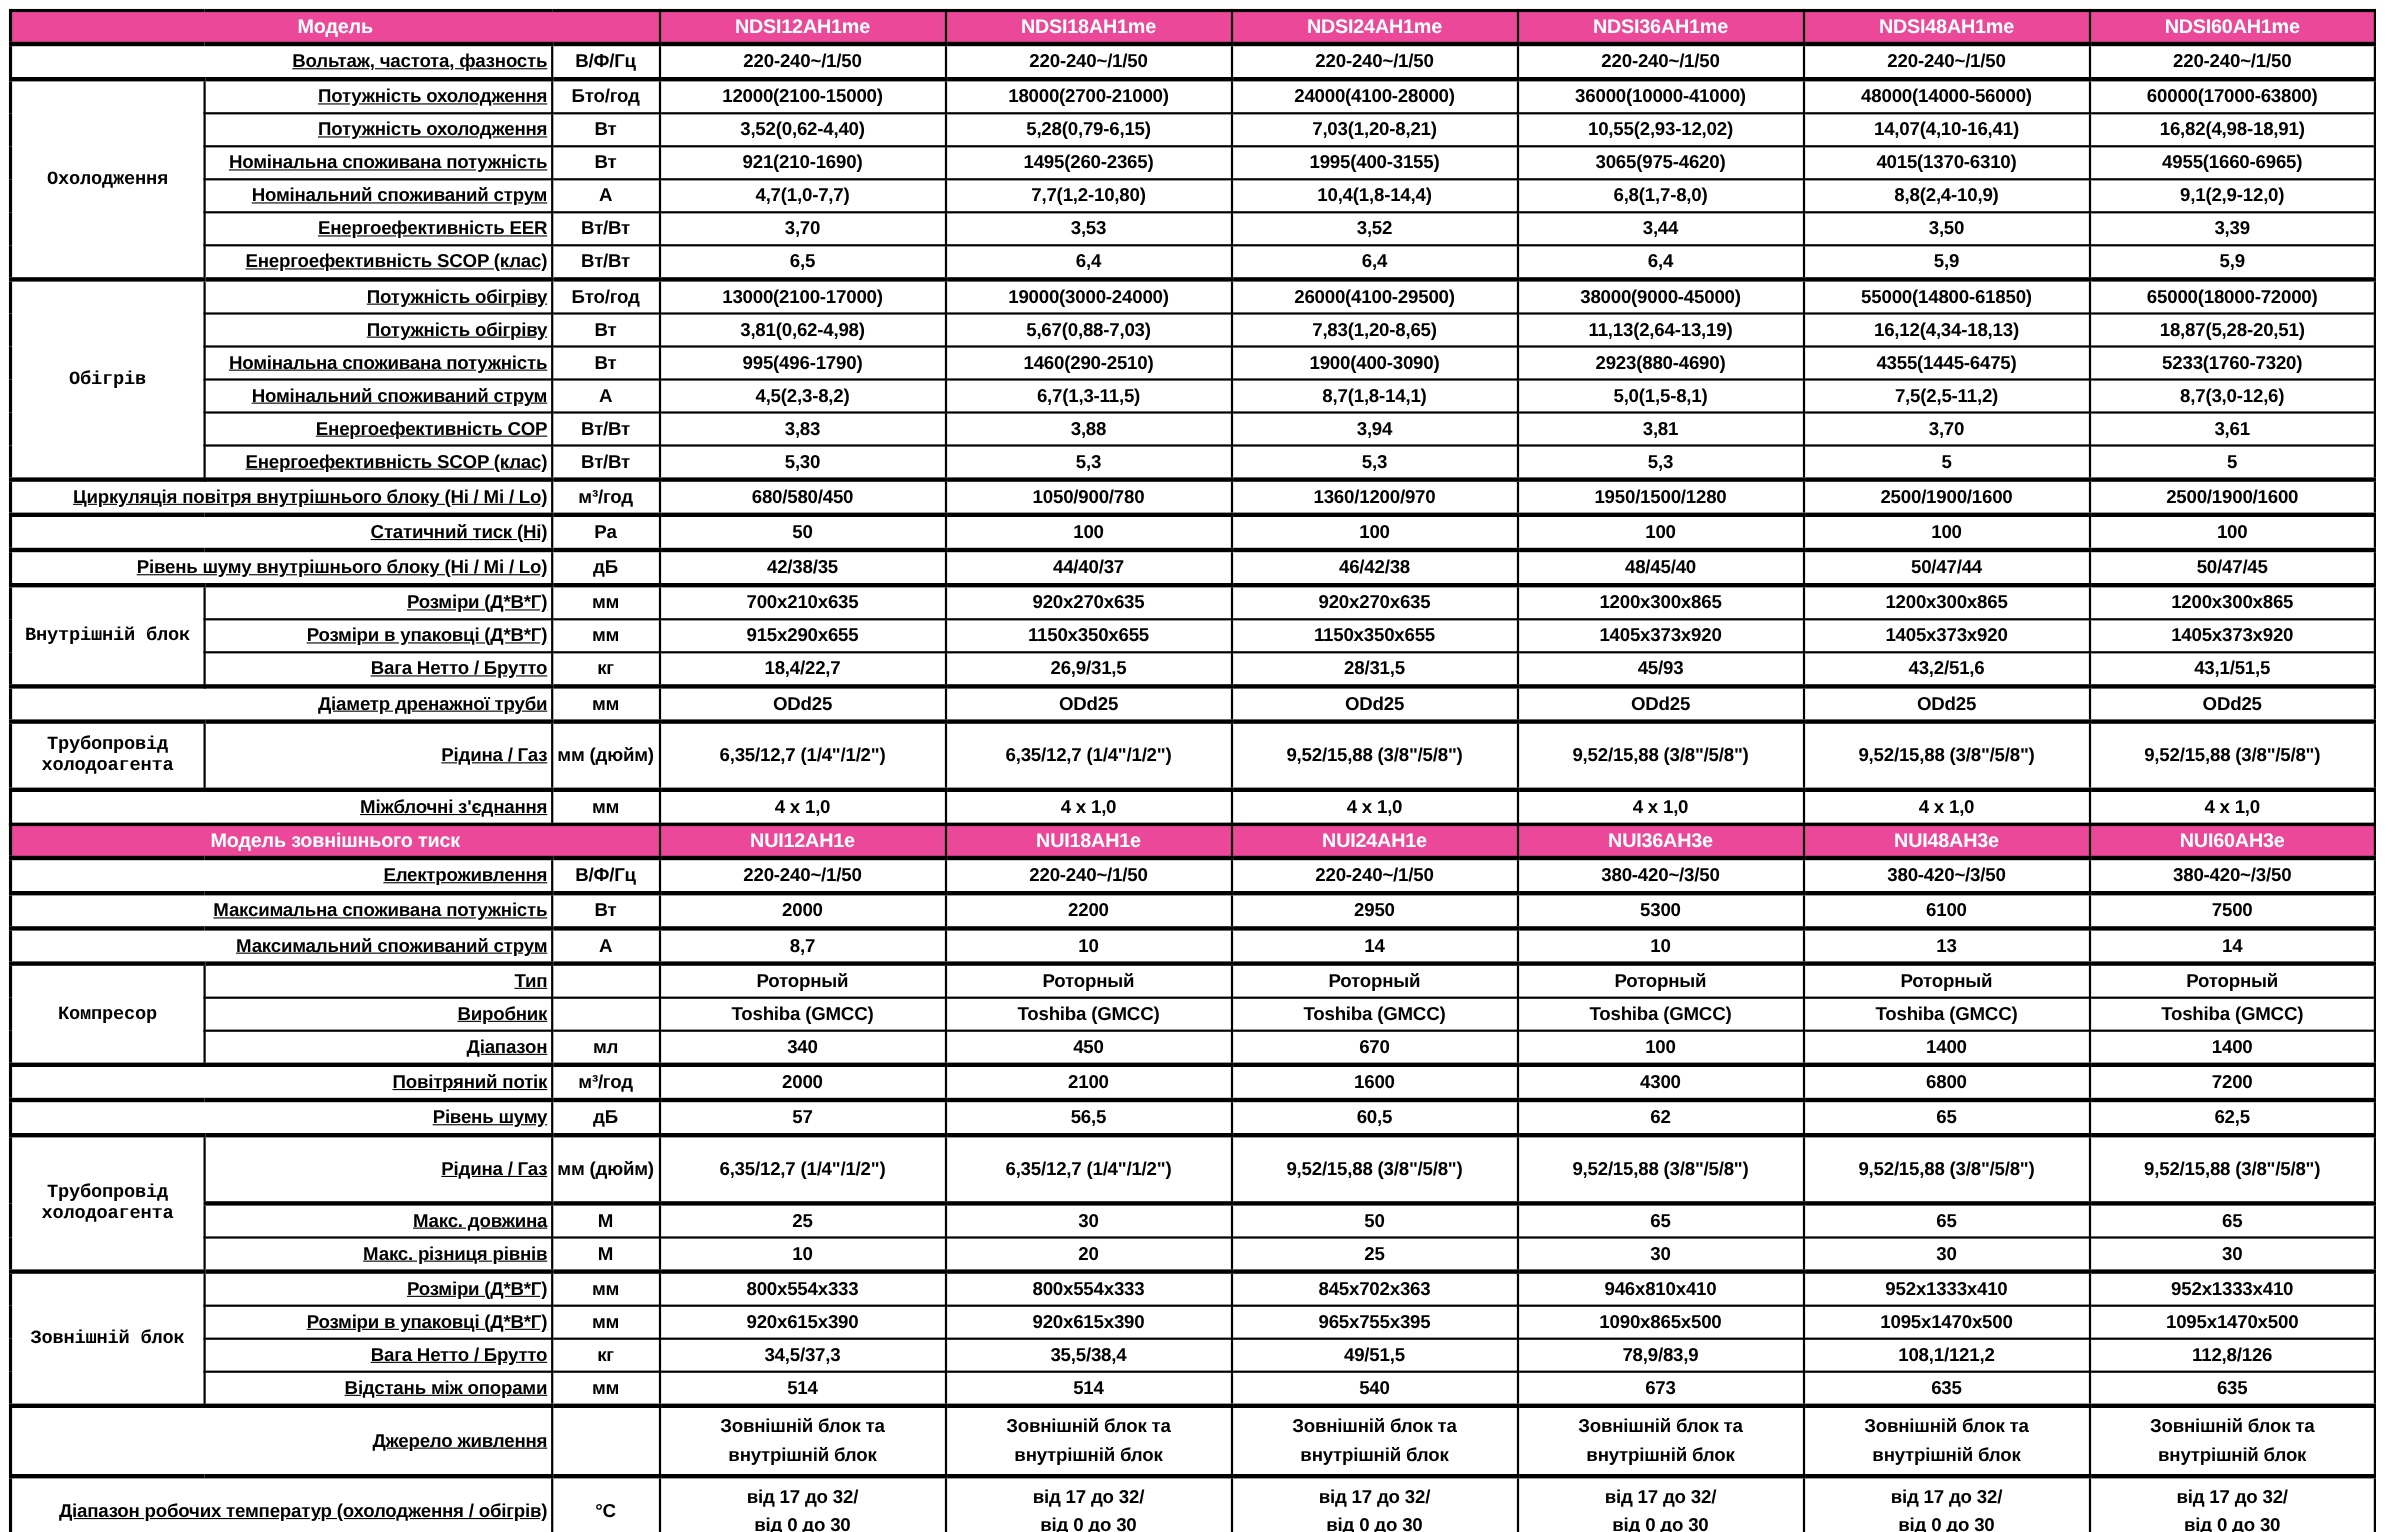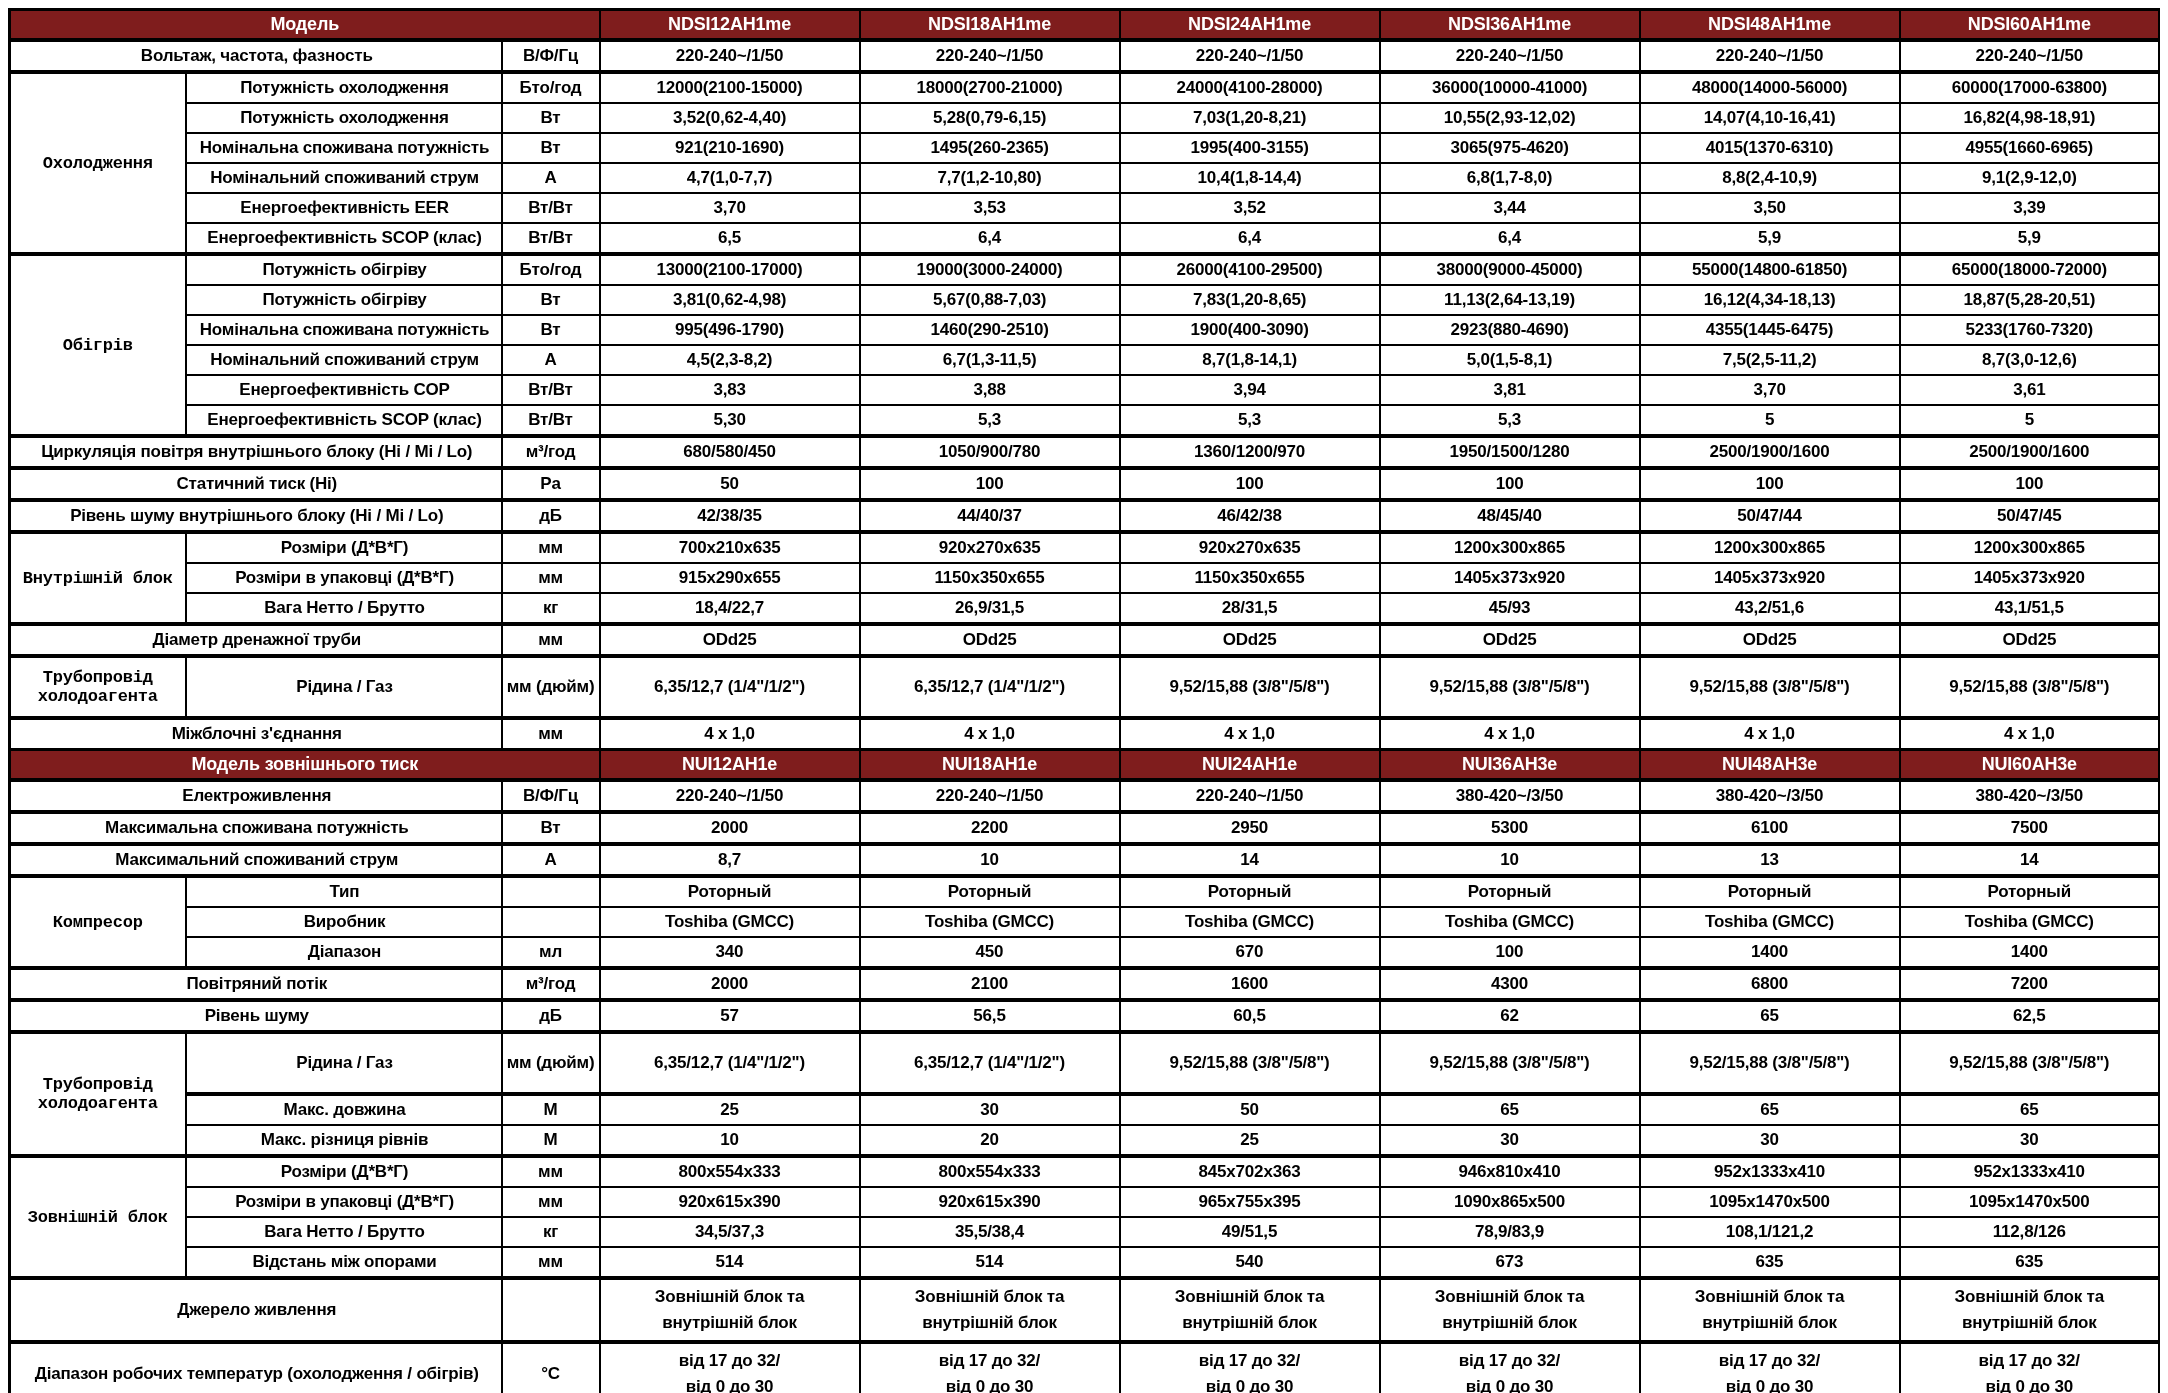--- a/index.html
+++ b/index.html
@@ -1,23 +1,23 @@
 <!DOCTYPE html>
 <html><head>
 <meta charset="utf-8">
 <style>
   html,body{margin:0;padding:0;background:#fff;}
   body{margin:8px;font-family:"Liberation Sans",sans-serif;color:#000;}
   table{border-collapse:collapse;table-layout:fixed;width:2152px;border:3px solid #000;}
   #t2{margin-top:-3px;}
   td{border:2px solid #000;height:28px;padding:0 3px;text-align:center;
      font-size:17px;font-weight:bold;letter-spacing:-0.2px;overflow:hidden;}
-  td.lbl{text-align:center;padding-left:5px;}
+  td.lbl{text-align:right;padding-left:5px;text-decoration:underline;}
   td.grp{text-align:center;font-family:Liberation Mono, monospace;}
-  tr.hdr td{background:#7f1d1d;color:#fff;font-size:18px;height:27px;border-color:#000;}
+  tr.hdr td{background:#ec4899;color:#fff;font-size:18px;height:27px;border-color:#000;}
   tr.sect td{border-top-width:4px;}
   tr.t2 td{height:58px;}
   tr.t3 td{height:60px;white-space:pre-line;line-height:1.55;}
 </style>
 </head>
 <body>
 
 <table id="t1">
   <colgroup>
     <col style="width:176px">

